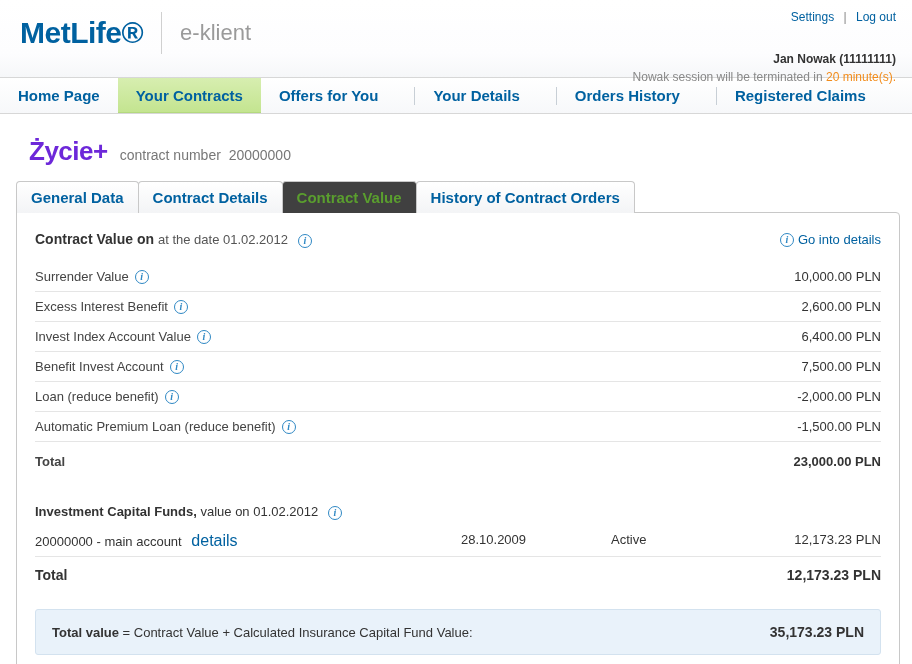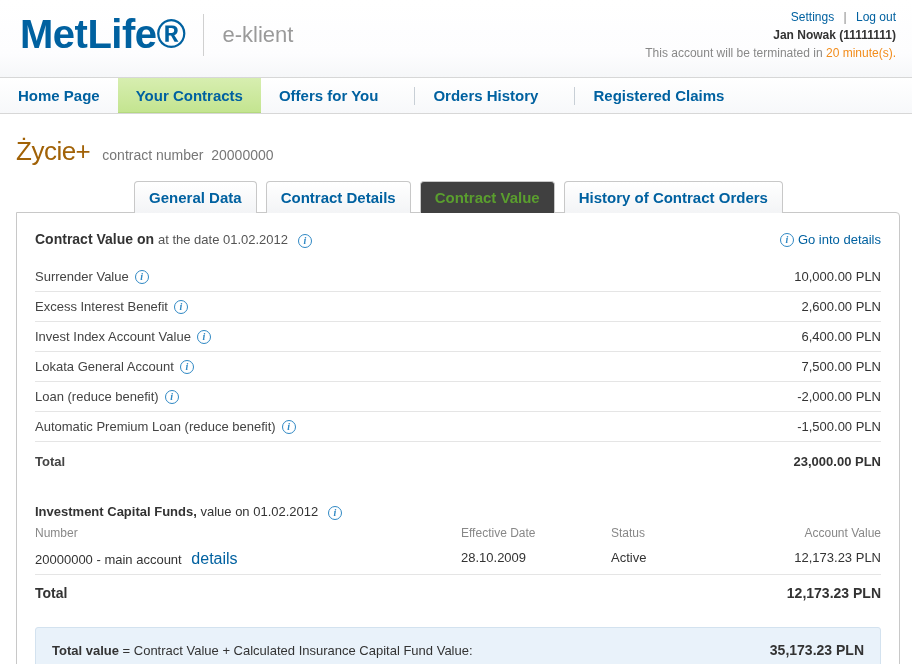--- a/index.html
+++ b/index.html
@@ -13,33 +13,33 @@
   
   .header {
     position: relative;
     height: 78px;
     border-bottom: 1px solid #d7d7d7;
     padding: 12px 18px 0 20px;
     background: linear-gradient(#ffffff 0%, #fdfdfe 70%, #f6f7f9 100%);
   }
   .logo-area { display: flex; align-items: center; gap: 18px; }
   .logo-text {
-    font-size: 40px; font-weight: 700; color: #0061a0;
+    font-size: 30px; font-weight: 700; color: #0061a0;
     letter-spacing: -0.5px;
   }
   .logo-sep { width:1px; height:42px; background:#d0d0d0; }
   .logo-sub { font-size: 22px; color:#9a9a9a; font-weight:300;}
   .top-right {
     position: absolute; top: 8px; right: 16px;
     text-align: right; font-size: 12px;
     line-height: 18px;
   }
   .top-right a { color:#0061a0; text-decoration:none; }
   .top-right .sep { color:#888; padding:0 6px;}
-  .top-right .user { font-weight:700; color:#333;}
+  .top-right .user { font-weight:700; color:#333;margin-top:24px;}
   .top-right .session { color:#888;}
   .top-right .timeout { color:#f28c1b;}
   
   .nav {
     display:flex; height:36px;
     background: linear-gradient(#ffffff,#f7f8fa);
     border-bottom:1px solid #d7d7d7;
   }
   .nav-item {
     padding: 8px 18px;
@@ -58,27 +58,28 @@
   .nav-item.active::before{display:none;}
   .nav-item.active + .nav-item::before{display:none;}
 
   
   .page { padding: 14px 12px 14px 12px; }
   .page-title {
     display:flex; align-items:baseline; gap:12px;
     padding: 8px 0 14px 4px;
   }
   .page-title h1 {
-    font-size:26px; font-weight:400; color:#a16207;
+    font-size:26px; font-weight:700; color:#6d28d9;
     letter-spacing:-0.5px;
+    margin-left:13px;
   }
   .page-title .meta { color:#777; font-size:14px;}
 
   
-  .subtabs { display:flex; gap:10px; padding-left:4px; position:relative;justify-content:center;}
+  .subtabs { display:flex; gap:0; padding-left:4px; position:relative;}
   .subtab {
     border:1px solid #c8c8c8; border-bottom:none;
     border-radius:4px 4px 0 0;
     padding:7px 14px; font-size:15px; font-weight:700;
     color:#0061a0; background:linear-gradient(#ffffff,#f3f4f6);
     cursor:pointer; margin-right:-1px;
     position:relative;
   }
   .subtab.active {
     color:#5a9e2e; background:#404040;
@@ -164,29 +165,30 @@
     <span class="logo-sub">e-klient</span>
   </div>
   <div class="top-right">
     <div>
       <a href="#">Settings</a>
       <span class="sep">|</span>
       <a href="#">Log out</a>
     </div>
     <div class="user">Jan Nowak (11111111)</div>
     <div class="session">
-      <span>This account will be terminated in </span><span class="timeout">20 minute(s).</span>
+      <span>Nowak session will be terminated in </span><span class="timeout">20 minute(s).</span>
     </div>
   </div>
 </div>
 
 <div class="nav">
   <div class="nav-item">Home Page</div>
   <div class="nav-item active">Your Contracts</div>
   <div class="nav-item">Offers for You</div>
+  <div class="nav-item">Your Details</div>
   <div class="nav-item">Orders History</div>
   <div class="nav-item">Registered Claims</div>
 </div>
 
 <div class="page">
 
   <div class="page-title">
     <h1>Życie+</h1>
     <span class="meta">
       <span>contract number</span>&nbsp;
@@ -231,21 +233,21 @@
     </div>
     <div class="kv-row">
       <span class="label">
           <span>Invest Index Account Value</span>
           <span class="info-icon">i</span>
         </span>
       <span class="value">6,400.00 PLN</span>
     </div>
     <div class="kv-row">
       <span class="label">
-          <span>Lokata General Account</span>
+          <span>Benefit Invest Account</span>
           <span class="info-icon">i</span>
         </span>
       <span class="value">7,500.00 PLN</span>
     </div>
     <div class="kv-row">
       <span class="label">
           <span>Loan (reduce benefit)</span>
           <span class="info-icon">i</span>
         </span>
       <span class="value">-2,000.00 PLN</span>
@@ -256,32 +258,26 @@
           <span class="info-icon">i</span>
         </span>
       <span class="value">-1,500.00 PLN</span>
     </div>
     <div class="kv-row total">
       <span class="label">Total</span>
       <span class="value">23,000.00 PLN</span>
     </div>
 
     <div class="section2">
-      <div class="title" style="margin-bottom:0">
+      <div class="title" style="margin-bottom:6px">
         <b>Investment Capital Funds,</b>
         <span class="sub">value on 01.02.2012</span>
         <span class="info-icon">i</span>
       </div>
 
-      <div class="funds-head">
-        <span class="col-num">Number</span>
-        <span class="col-date">Effective Date</span>
-        <span class="col-status">Status</span>
-        <span class="col-val">Account Value</span>
-      </div>
 
       <div class="funds-row">
         <span class="col-num">
           <span>20000000 - main account</span>
           <a href="#">details</a>
         </span>
         <span class="col-date">28.10.2009</span>
         <span class="col-status">Active</span>
         <span class="col-val">12,173.23 PLN</span>
       </div>

